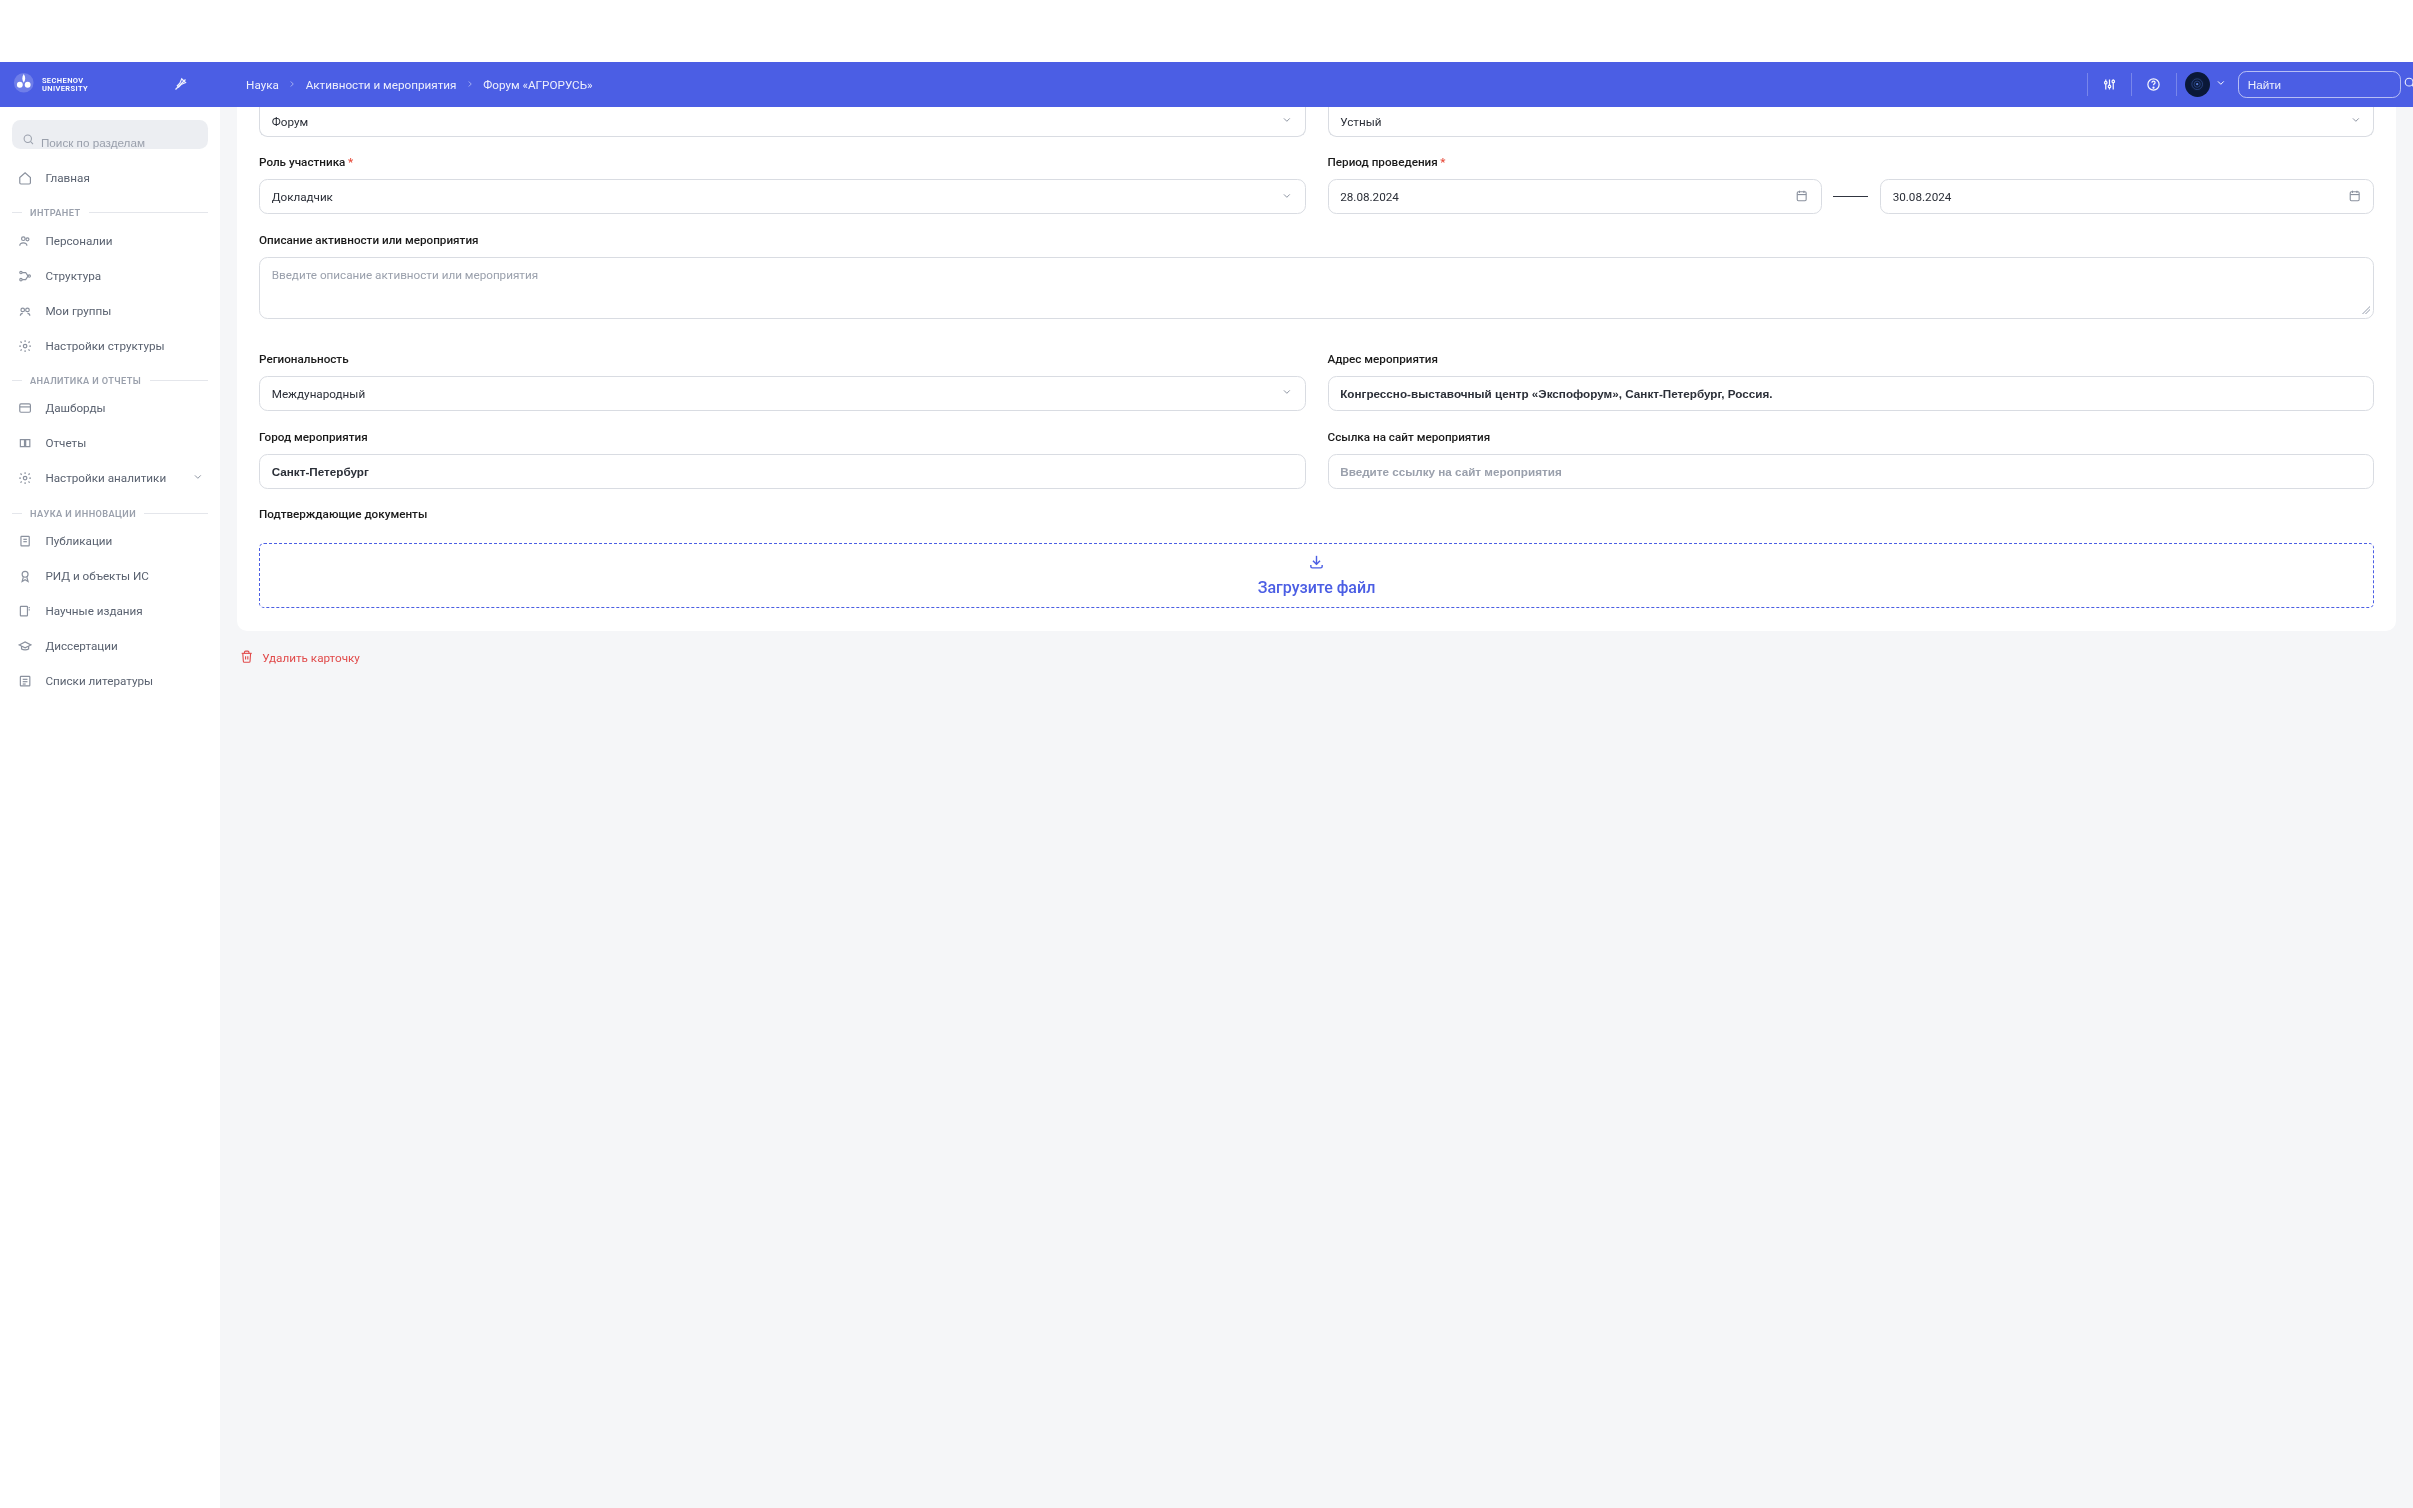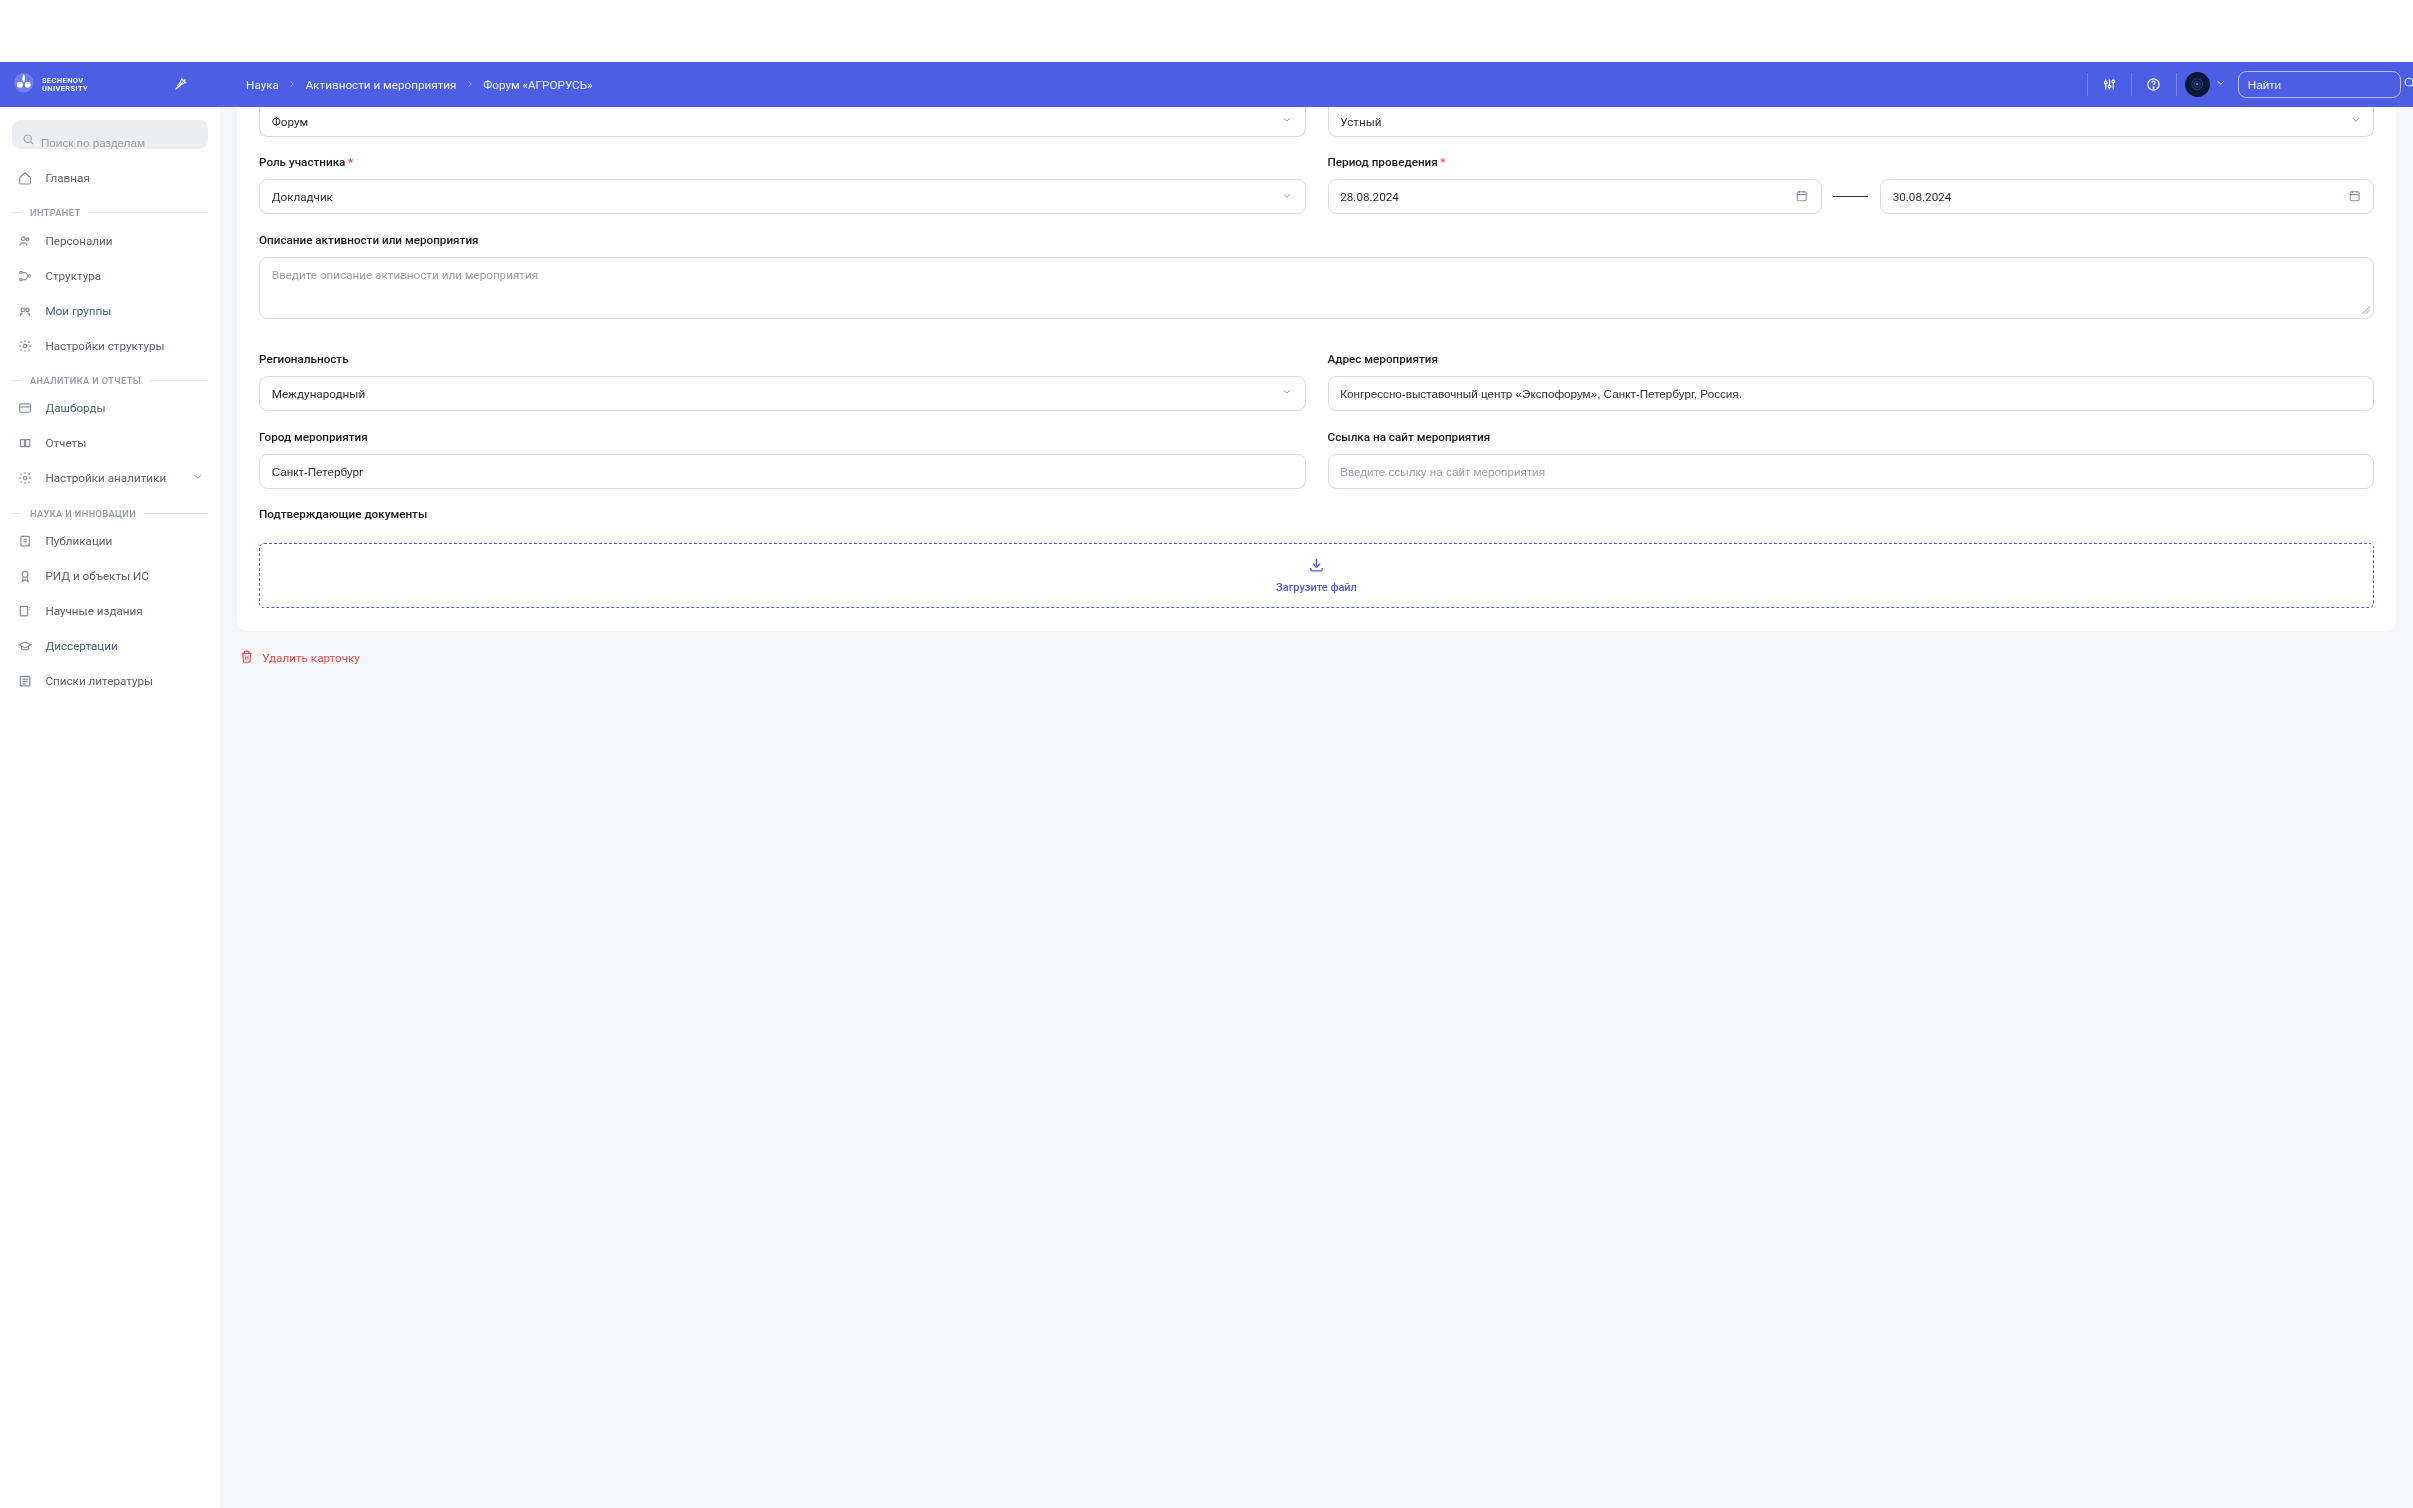--- a/index.html
+++ b/index.html
@@ -59,32 +59,32 @@
 .form-row-2 { display:grid; grid-template-columns: 1fr 1fr; gap: 22px; }
 .field { display:flex; flex-direction:column; gap:10px; margin-top:18.4px; }
 .field-label { font-size:11.7px; color:#1a1a1a; font-weight:500; }
 .req { color:#e74c3c; margin-left:2.5px; }
 .select, .text-input, .date-input {
   height:35px; border:0.8px solid #d9dce2; border-radius:8.4px; background:#fff; display:flex; align-items:center;
   padding: 0 11.7px; font-size:11.7px; color:#2b2f38; cursor:pointer;
 }
 .select .sel-val { flex:1; }
 .select .chev-d { color:#8a919e; }
-.text-input input { border:none; outline:none; flex:1; font-size:11.7px; background:transparent; color:#2b2f38; }
+.text-input input { border:none; outline:none; flex:1; font-size:11.7px; background:transparent; color:#2b2f38;font-weight:bold; }
 .text-input input::placeholder { color:#9aa0ac; }
 .date-range { display:flex; align-items:center; gap:11.7px;border-radius:8px; }
 .date-input { flex:1; justify-content:space-between; }
 .date-dash { width:35px; height:0.8px; background:#303540; }
 .textarea { border:0.8px solid #d9dce2; border-radius:8.4px; background:#fff; min-height:57px; padding:10px 11.7px; position:relative; }
 .textarea textarea { border:none; outline:none; width:100%; resize:none; font-size:11.7px; font-family:inherit; background:transparent; min-height:37px; }
 .textarea textarea::placeholder { color:#9aa0ac; }
 .textarea::after { content:""; position:absolute; right:3.4px; bottom:3.4px; width:8.4px; height:8.4px;
   background: linear-gradient(135deg, transparent 0%, transparent 50%, #c9cdd5 50%, #c9cdd5 60%, transparent 60%, transparent 70%, #c9cdd5 70%, #c9cdd5 80%, transparent 80%); }
 .upload-zone { margin-top:11.7px; border:1.7px dashed #4b5ee4; border-radius:5px; height:65px; display:flex; flex-direction:column; align-items:center; justify-content:center; gap:5px; color:#4b5ee4; cursor:pointer; }
-.upload-zone .utext { font-size:11px; font-weight:500; }
+.upload-zone .utext { font-size:16px; font-weight:500; }
 
 .delete-row { display:flex; align-items:center; gap:8.4px; color:#e14b4b; font-size:11.7px; margin:18.4px 0 0 3.4px; cursor:pointer; }
 
 
 .field.top-trim .select { border-top:none; border-radius:0 0 8.4px 8.4px; height:30px; }
 .field.top-trim { margin-top:0; gap:0; }
 </style>
 </head>
 <body>
 

